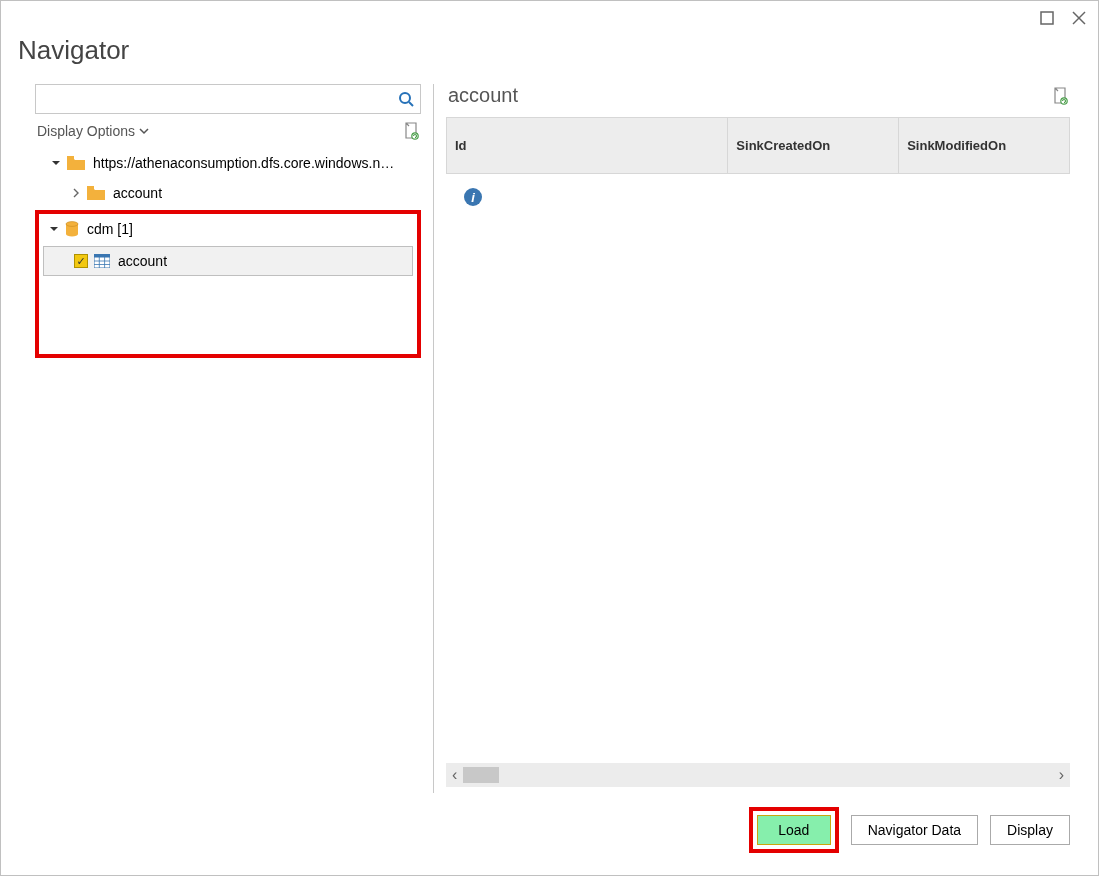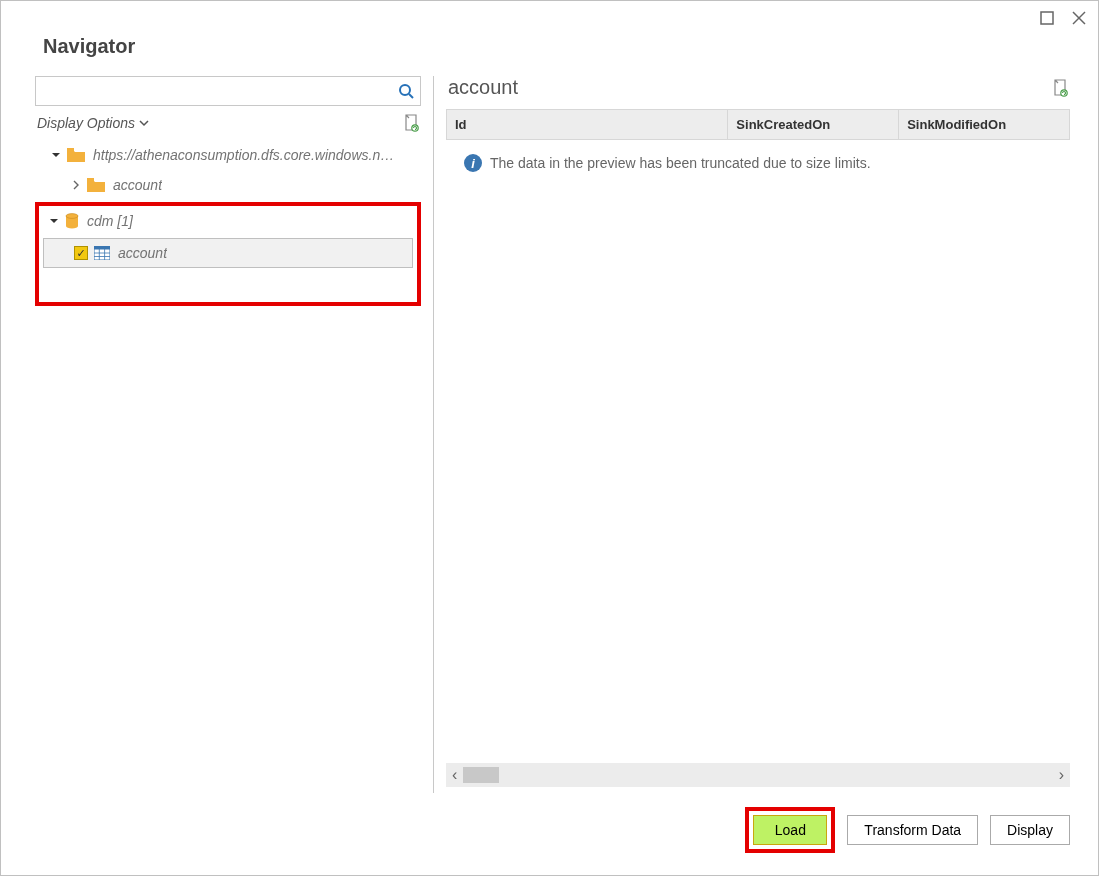--- a/index.html
+++ b/index.html
@@ -25,24 +25,24 @@
     padding: 6px 12px 0 0;
     height: 28px;
     gap: 18px;
   }
   .title-icon {
     width: 14px; height: 14px;
     stroke: #666; fill: none; stroke-width: 1.5;
     cursor: pointer;
   }
   .dialog-title {
-    font-size: 20px;
-    font-weight: 700;
+    font-size: 26px;
+    font-weight: 400;
     color: #444;
-    padding: 6px 34px 18px 42px;
+    padding: 6px 34px 18px 17px;
   }
   .body-area {
     flex: 1;
     display: flex;
     padding: 0 28px 0 34px;
     min-height: 0;
   }
   
   .left-pane {
     width: 386px;
@@ -66,21 +66,20 @@
   .search-icon {
     width: 16px; height: 16px;
     stroke: #2671b8; fill: none; stroke-width: 2;
   }
   .display-options-row {
     display: flex;
     align-items: center;
     justify-content: space-between;
     margin-top: 8px;
     padding: 0 2px;
-    font-style: italic;
   }
   .display-options {
     color: #555;
     font-size: 14px;
     cursor: pointer;
     display: inline-flex;
     align-items: center;
     gap: 4px;
   }
   .refresh-icon {
@@ -119,21 +118,21 @@
   .table-icon {
     width: 16px; height: 14px;
     flex: 0 0 auto;
     margin-right: 8px;
   }
   .lvl0 { padding-left: 16px; }
   .lvl1 { padding-left: 36px; }
   .highlight-group {
     border: 4px solid #e40000;
     margin-top: 2px;
-    padding-bottom: 32px;
+    padding-bottom: 76px;
   }
   .selected-row {
     background: #f1f1f1;
     border: 1px solid #bfbfbf;
     margin: 2px 4px 2px 4px;
   }
   .checkbox {
     width: 14px; height: 14px;
     background: #f2c811;
     border: 1px solid #b09200;
@@ -142,22 +141,21 @@
     display: flex;
     align-items: center;
     justify-content: center;
     font-size: 11px;
     color: #333;
     line-height: 1;
   }
   .tree-label {
     overflow: hidden;
     text-overflow: ellipsis;
-    color: #737373;
-    font-style: italic;
+    color: #000000;
   }
   
   .divider {
     width: 1px;
     background: #c8c8c8;
     margin: 0 12px;
   }
   
   .right-pane {
     flex: 1;
@@ -175,21 +173,21 @@
     font-size: 20px;
     color: #555;
   }
   .data-table {
     border-collapse: collapse;
     width: 100%;
     table-layout: fixed;
   }
   .data-table th, .data-table td {
     border: 1px solid #d7d7d7;
-    padding: 7px 8px;
+    padding: 20px 8px;
     font-size: 13px;
     height: 26px;
     overflow: hidden;
     white-space: nowrap;
     text-overflow: ellipsis;
   }
   .data-table th {
     background: #ededed;
     text-align: left;
     font-weight: 600;
@@ -256,21 +254,21 @@
     padding: 0 16px;
     border: 1px solid #aaa;
     background: #fff;
     font-size: 14px;
     cursor: pointer;
     display: inline-flex;
     align-items: center;
     justify-content: center;
   }
   .btn-load {
-    background: #bef264;
+    background: #86efac;
     border: 1px solid #caa60e;
     font-weight: 400;
     min-width: 74px;
   }
   .load-highlight {
     border: 4px solid #e40000;
     padding: 4px;
   }
   .btn-transform { min-width: 120px; }
   .btn-cancel { min-width: 70px; }
@@ -411,34 +409,33 @@
             <th class="col-date" style="text-align:left">SinkCreatedOn</th>
             <th class="col-date" style="text-align:left">SinkModifiedOn</th>
           </tr>
         </thead>
         <tbody>
         </tbody>
       </table>
 
       <div class="info-row">
         <span class="info-icon">i</span>
-        <span>The data in the preview has been truncated due to size limits.</span>
       </div>
 
       <div class="hscroll">
         <span class="arrow">‹</span>
         <div class="thumb-area">
           <div class="thumb"></div>
         </div>
         <span class="arrow">›</span>
       </div>
     </div>
   </div>
 
   <div class="footer">
     <span class="load-highlight">
       <button class="btn btn-load">Load</button>
     </span>
-    <button class="btn btn-transform">Transform Data</button>
+    <button class="btn btn-transform">Navigator Data</button>
     <button class="btn btn-cancel">Display</button>
   </div>
 
 </div>
 
 </body></html>

